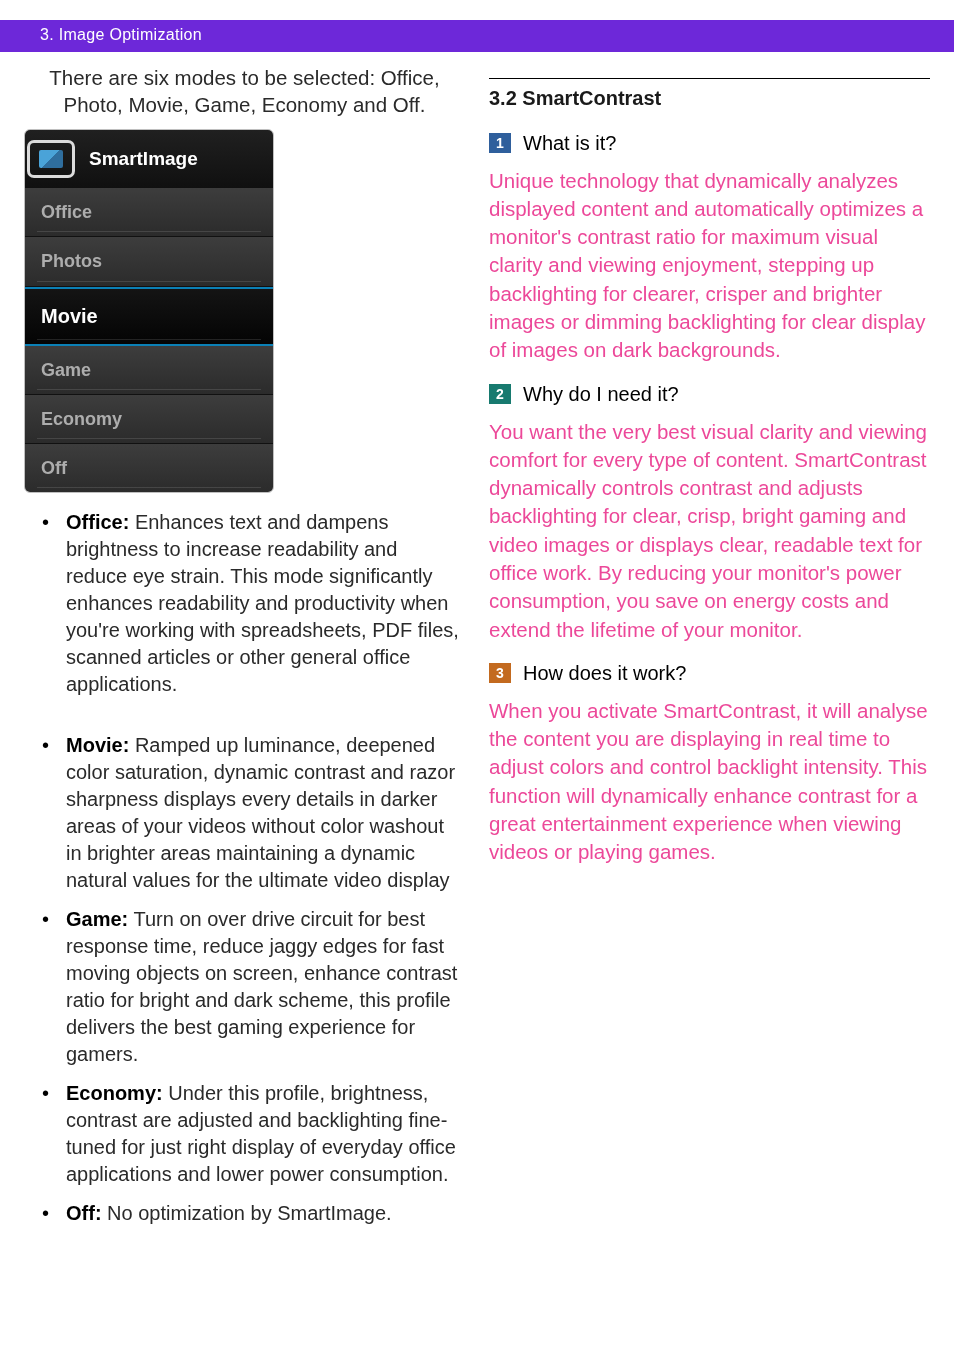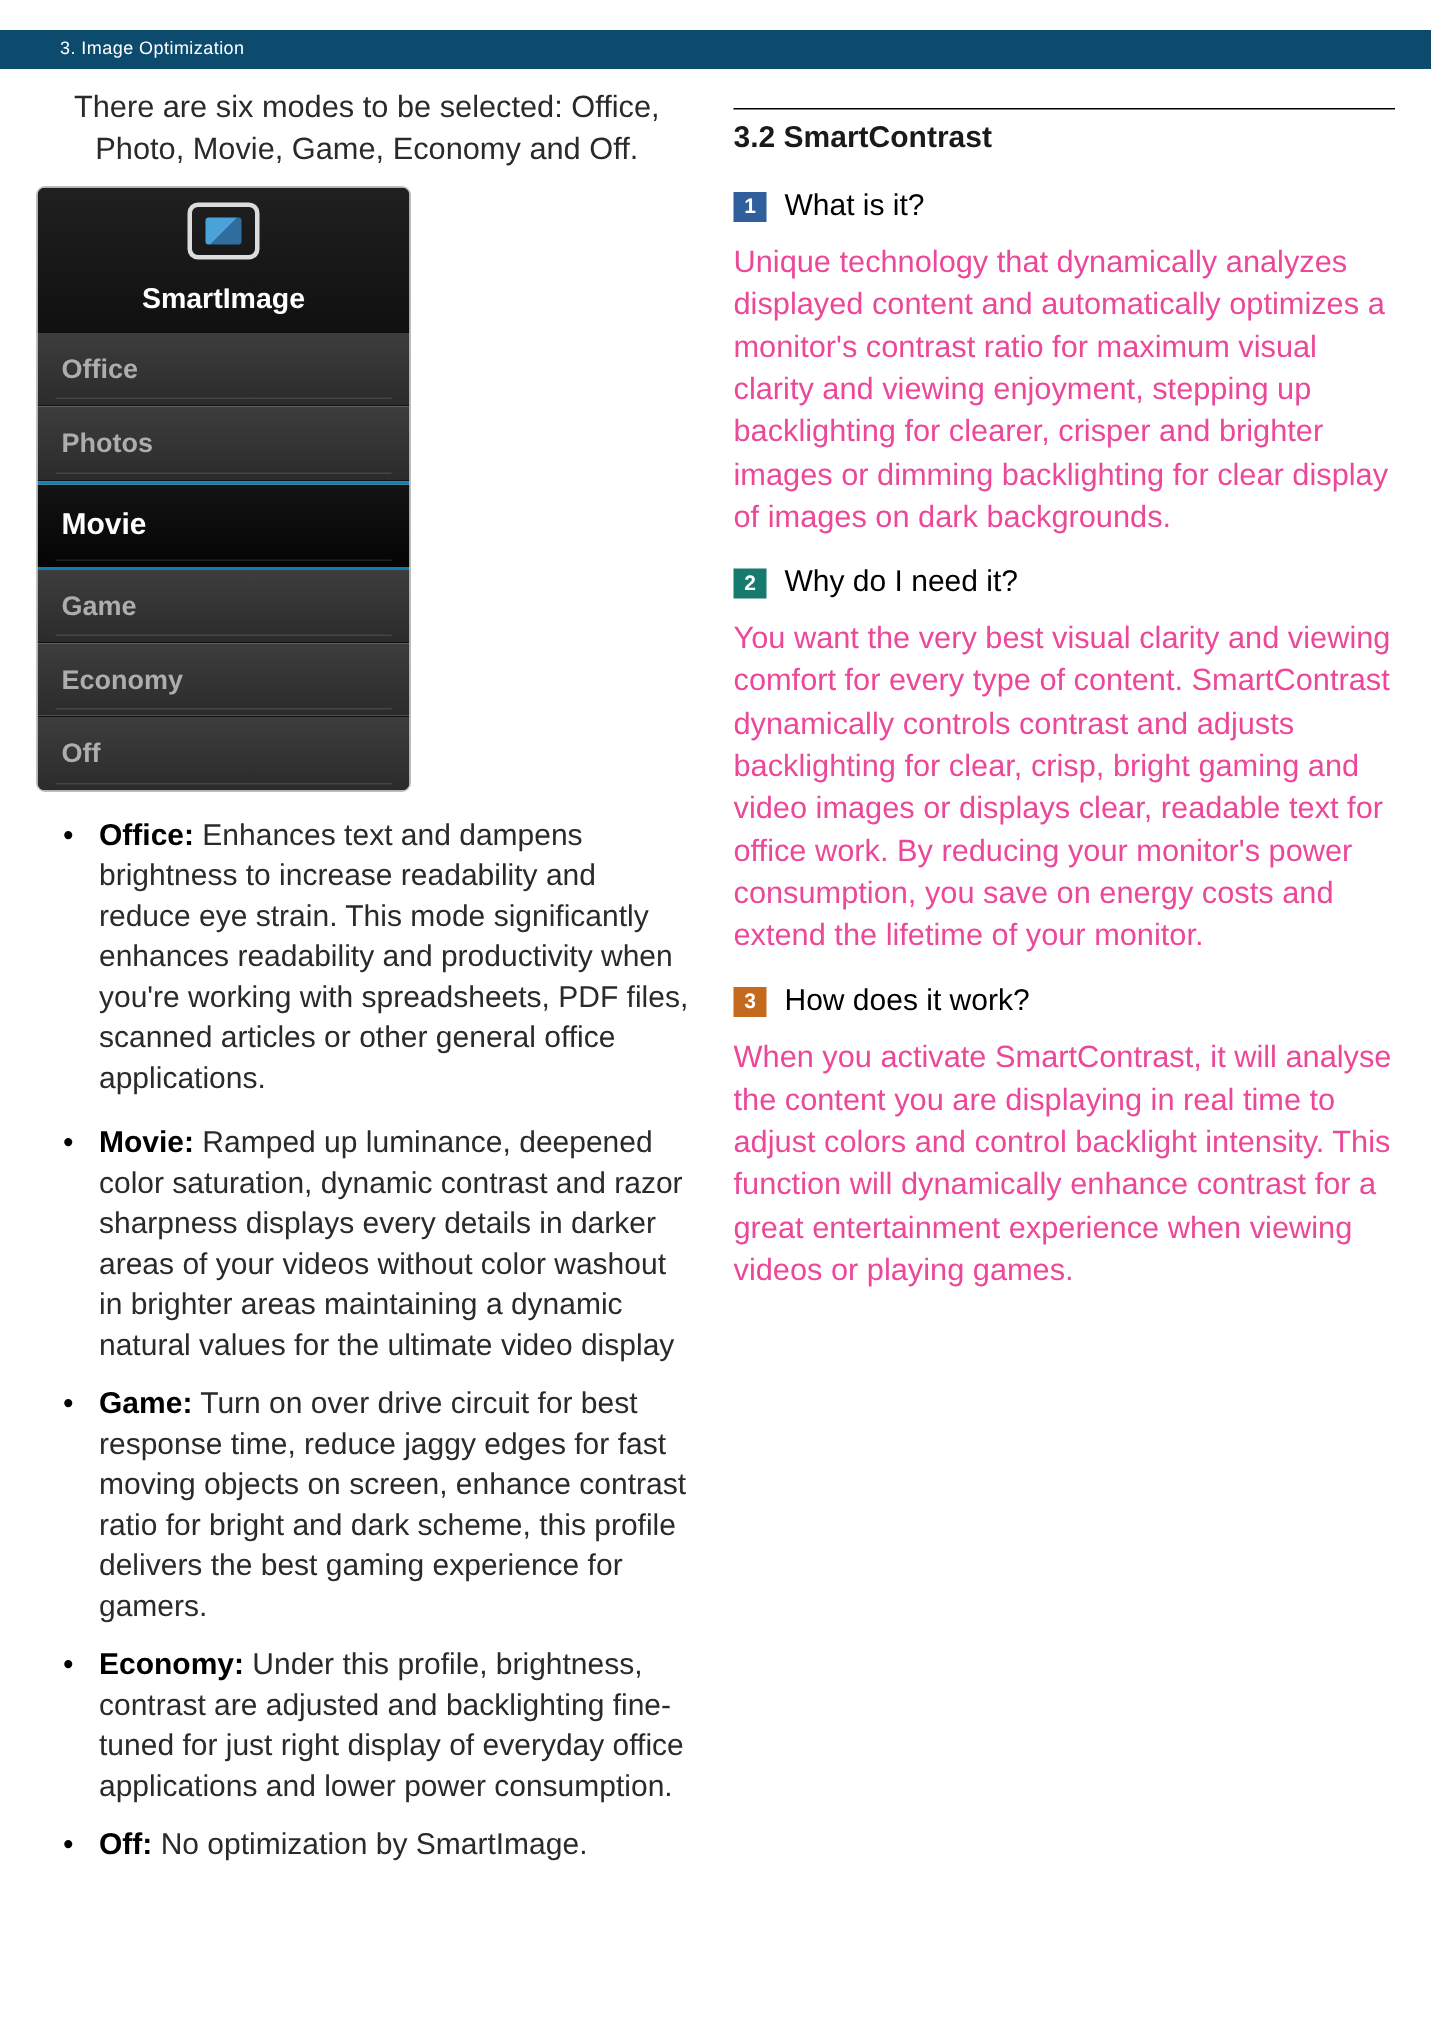--- a/index.html
+++ b/index.html
@@ -12,24 +12,24 @@
     line-height: 1.35;
   }
   .page {
     width: 954px;
     min-height: 1350px;
     box-sizing: border-box;
     padding: 20px 24px 20px 24px;
     position: relative;
   }
   .chapter-bar {
-    background: #0c4a6e;
+    background: #6d28d9;
     color: #fff;
     padding: 4px 16px 6px 40px;
-    font-size: 12px;
+    font-size: 16px;
     margin: 0 -24px 12px -24px;
     letter-spacing: .3px;
   }
   .cols {
     display: flex;
     gap: 24px;
   }
   .c1, .c2 {
     flex: 1;
     min-width: 0;
@@ -52,21 +52,20 @@
   }
   .si-head {
     display: flex;
     align-items: center;
     gap: 14px;
     padding: 10px 2px;
     background: linear-gradient(#202020,#101010);
     color: #fff;
     font-weight: 700;
     font-size: 19px;
-    flex-direction: column;
   }
   .si-icon {
     width: 42px;
     height: 32px;
     border: 3px solid #dcdcdc;
     border-radius: 7px;
     display: flex;
     align-items: center;
     justify-content: center;
   }
@@ -192,21 +191,21 @@
         </div>
         <div class="si-item">Office</div>
         <div class="si-item">Photos</div>
         <div class="si-item selected">Movie</div>
         <div class="si-item">Game</div>
         <div class="si-item">Economy</div>
         <div class="si-item">Off</div>
       </div>
 
       <ul class="bullets">
-        <li style="margin-bottom:16px;">
+        <li style="margin-bottom:34px;">
           <span class="term">Office:</span><span> Enhances text and dampens brightness to increase readability and reduce eye strain. This mode significantly enhances readability and productivity when you're working with spreadsheets, PDF files, scanned articles or other general office applications.</span>
         </li>
         <li>
           <span class="term">Movie:</span><span> Ramped up luminance, deepened color saturation, dynamic contrast and razor sharpness displays every details in darker areas of your videos without color washout in brighter areas maintaining a dynamic natural values for the ultimate video display</span>
         </li>
         <li>
           <span class="term">Game:</span><span> Turn on over drive circuit for best response time, reduce jaggy edges for fast moving objects on screen, enhance contrast ratio for bright and dark scheme, this profile delivers the best gaming experience for gamers.</span>
         </li>
         <li>
           <span class="term">Economy:</span><span> Under this profile, brightness, contrast are adjusted and backlighting fine-tuned for just right display of everyday office applications and lower power consumption.</span>

